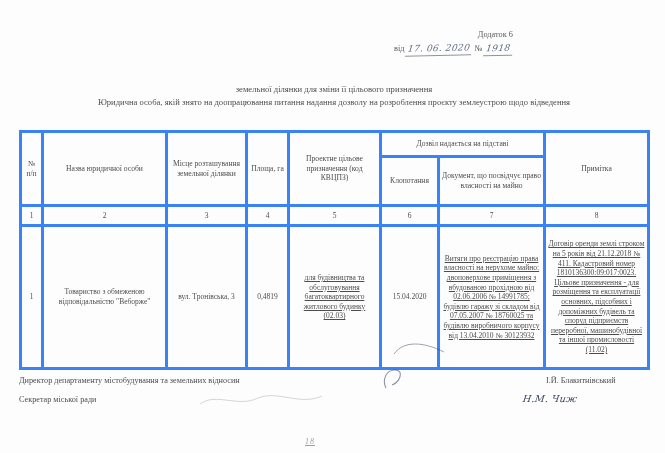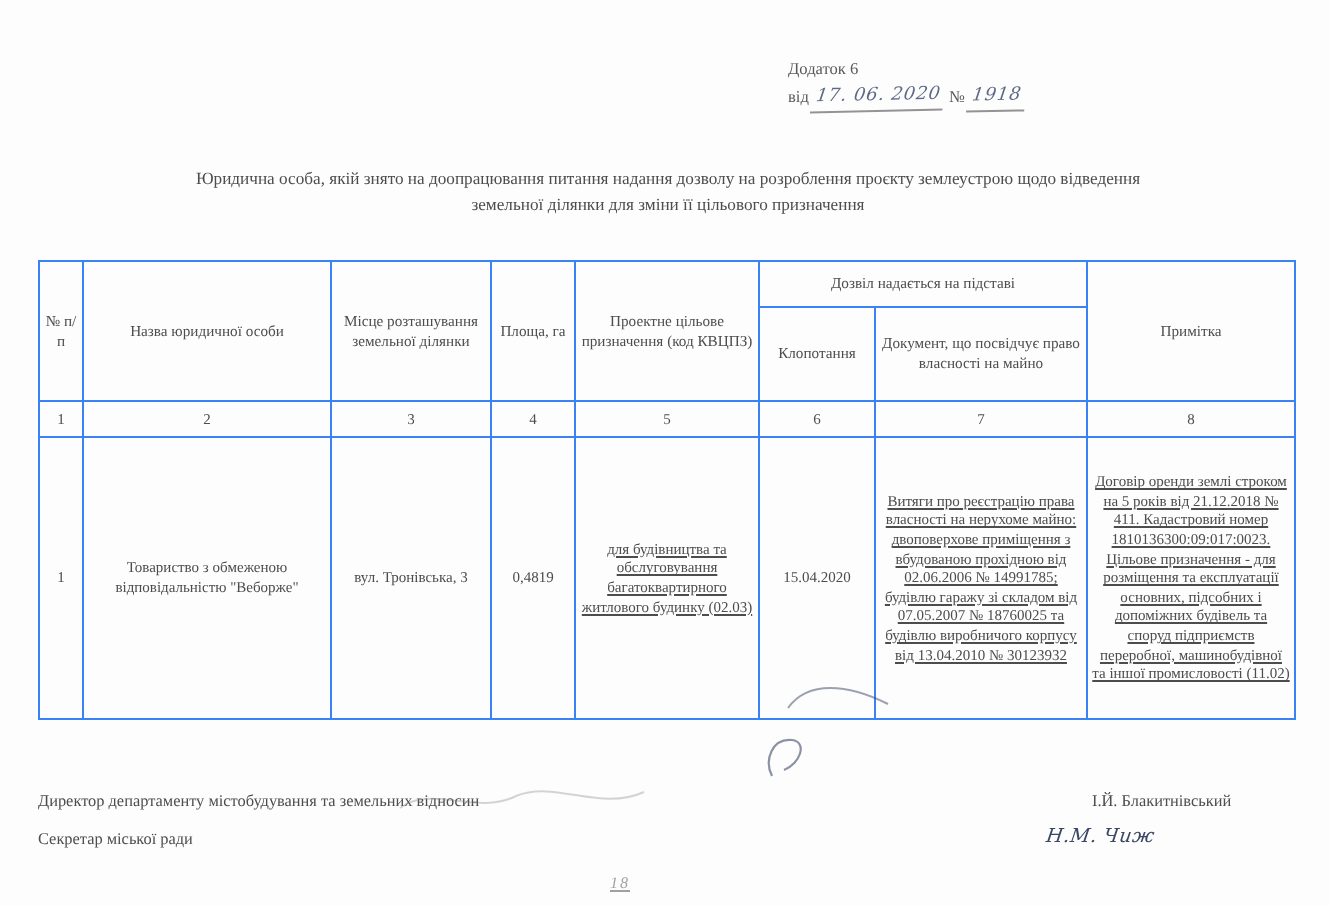--- a/index.html
+++ b/index.html
@@ -25,21 +25,21 @@
   
   .doc-header {
     position: absolute;
     left: 394px;
     top: 29px;
     font-size: 8.3px;
     line-height: 12.6px;
     color: #5a5a5a;
     white-space: nowrap;
   }
-  .doc-header div { white-space: nowrap; }
+  .doc-header div { white-space: nowrap; text-align: right; }
   .hdr-date-row {
     display: flex;
     align-items: flex-end;
     gap: 2px;
   }
   .handwrite {
     font-family: "DejaVu Serif", serif;
     font-style: italic;
     font-size: 9px;
     color: #3c4a6b;
@@ -69,21 +69,21 @@
     left: 19px;
     top: 130px;
     width: 628px;
   }
   table.reg {
     border-collapse: collapse;
     width: 628px;
     table-layout: fixed;
   }
   table.reg th, table.reg td {
-    border: 1px solid #3b82f6;
+    border: 3px solid #3b82f6;
     font-weight: normal;
     font-size: 7.5px;
     line-height: 9.6px;
     text-align: center;
     vertical-align: middle;
     padding: 2px 2px;
     color: #4d4d4d;
   }
   table.reg th { font-size: 7.6px; }
   .c1 { width: 22px; }
@@ -100,21 +100,20 @@
   .cell-just { font-size: 7.2px; line-height: 9.2px; text-decoration: underline; }
   .cell-name { font-size: 7.4px; line-height: 10px; }
 
   
   .sig {
     position: absolute;
     font-size: 8.2px;
     line-height: 12px;
     color: #4d4d4d;
     white-space: nowrap;
-    margin-top: 20px;
   }
   .sig-l1 { left: 19px; top: 375px; }
   .sig-l2 { left: 19px; top: 394px; }
   .sig-r1 { left: 546px; top: 375px; }
   .sig-r2 { left: 523px; top: 393px; }
   .sig-r2 .handwrite2 {
     font-family: "DejaVu Serif", serif;
     font-style: italic;
     color: #3b4767;
     font-size: 9.6px;
@@ -170,22 +169,22 @@
     <div>Додаток 6</div>
     <div class="hdr-date-row">
       <span>від</span>
       <span class="handwrite">17. 06. 2020</span>
       <span>№</span>
       <span class="handwrite">1918</span>
     </div>
   </div>
 
   <div class="doc-title">
+    <div>земельної ділянки для зміни її цільового призначення</div>
     <div>Юридична особа, якій знято на доопрацювання питання надання дозволу на розроблення проєкту землеустрою щодо відведення</div>
-    <div>земельної ділянки для зміни її цільового призначення</div>
   </div>
 
   <div class="tbl-wrap">
     <table class="reg">
       <colgroup>
         <col class="c1">
           <col class="c2">
           <col class="c3">
           <col class="c4">
         <col class="c5">

